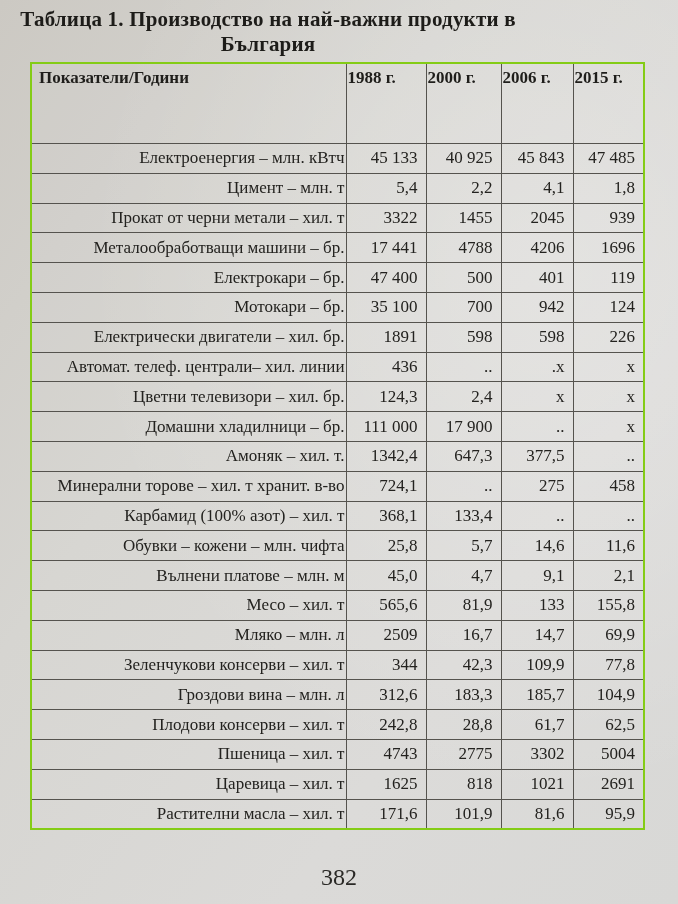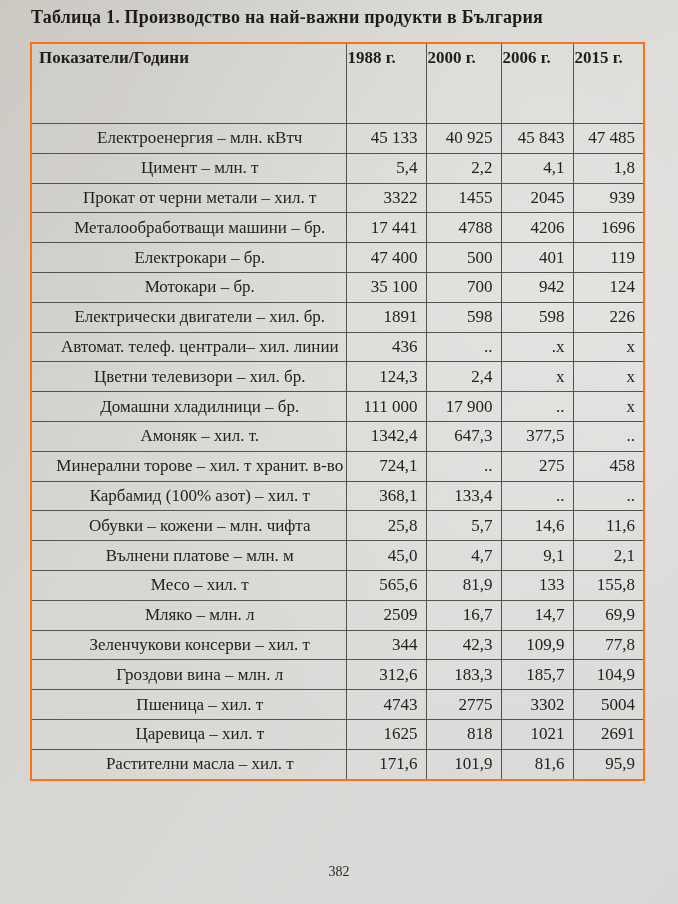--- a/index.html
+++ b/index.html
@@ -18,39 +18,39 @@
     color: #23221f;
     -webkit-font-smoothing: antialiased;
   }
   .page-title {
     position: absolute;
     top: 7px;
     left: 0;
     width: 536px;
     text-align: center;
     font-weight: bold;
-    font-size: 18px;
+    font-size: 21px;
     letter-spacing: 0.2px;
     color: #1d1c19;
-    padding-left: 19px;
   }
   table.prod-table {
     position: absolute;
     left: 30px;
     top: 42px;
     width: 615px;
     border-collapse: collapse;
     table-layout: fixed;
     background: rgba(255,255,255,0.04);
   }
   table.prod-table, table.prod-table th, table.prod-table td {
     border: 1px solid #55534e;
   }
   table.prod-table {
-    border: 2px solid #f97316;
+    border: 2px solid #84cc16;
+    margin-top: 20px;
   }
   th, td {
     font-size: 17px;
     font-weight: normal;
     overflow: hidden;
     white-space: nowrap;
   }
   thead th {
     height: 74px;
     vertical-align: top;
@@ -64,34 +64,34 @@
   }
   th.year-head {
     text-align: left;
   }
   tbody td {
     height: 26.8px;
     vertical-align: middle;
     padding-top: 1px;
   }
   td.label-cell {
-    text-align: center;
+    text-align: right;
     padding-left: 23px;
   }
   td.value-cell {
     text-align: right;
     padding-right: 8px;
   }
   .page-number {
     position: absolute;
     top: 864px;
     left: 0;
     width: 678px;
     text-align: center;
-    font-size: 14px;
+    font-size: 24px;
     color: #2a2926;
   }
 </style>
 </head>
 <body>
 
 <div class="page-title">Таблица 1. Производство на най-важни продукти в България</div>
 
 <table class="prod-table">
   <colgroup>
@@ -238,20 +238,27 @@
         <td class="value-cell">77,8</td>
       </tr>
       <tr>
         <td class="label-cell">Гроздови вина – млн. л</td>
         <td class="value-cell">312,6</td>
         <td class="value-cell">183,3</td>
         <td class="value-cell">185,7</td>
         <td class="value-cell">104,9</td>
       </tr>
       <tr>
+        <td class="label-cell">Плодови консерви – хил. т</td>
+        <td class="value-cell">242,8</td>
+        <td class="value-cell">28,8</td>
+        <td class="value-cell">61,7</td>
+        <td class="value-cell">62,5</td>
+      </tr>
+      <tr>
         <td class="label-cell">Пшеница – хил. т</td>
         <td class="value-cell">4743</td>
         <td class="value-cell">2775</td>
         <td class="value-cell">3302</td>
         <td class="value-cell">5004</td>
       </tr>
       <tr>
         <td class="label-cell">Царевица – хил. т</td>
         <td class="value-cell">1625</td>
         <td class="value-cell">818</td>

